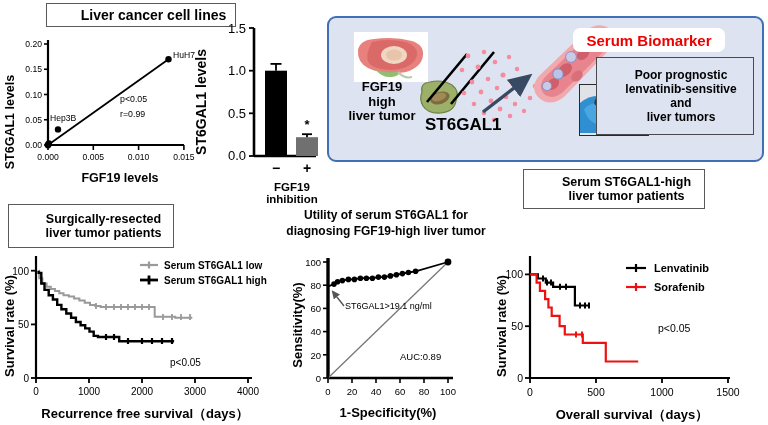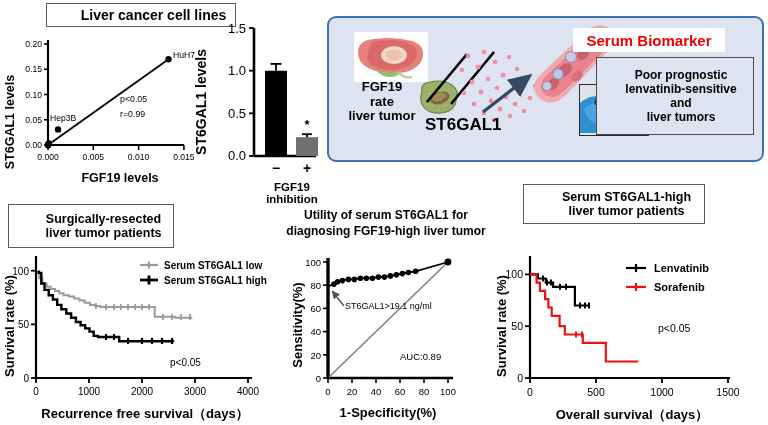--- a/index.html
+++ b/index.html
@@ -215,29 +215,29 @@
       <rect x="36" y="21" width="9" height="5" rx="2" fill="#e84b4b"></rect>
       <rect x="48" y="20" width="8" height="16" rx="3" fill="#9b5fb0"></rect>
       <rect x="48" y="17" width="8" height="5" rx="2" fill="#c27ad8"></rect>
       <rect x="26" y="34" width="9" height="12" rx="3" fill="#cf4040"></rect>
       <rect x="44" y="34" width="9" height="12" rx="3" fill="#4aa0d8"></rect>
     </svg>
   </div>
 
   <div class="abs lbl" style="left:5px;top:62px;width:96px;text-align:center;font-size:13px;line-height:1.12;">
     <div>FGF19</div>
-    <div>rate</div>
+    <div>high</div>
     <div>liver tumor</div>
   </div>
 
   <div class="abs lbl" style="left:96px;top:97px;font-size:17px;">
     <span>ST6GAL1</span>
   </div>
 
-  <div class="abs serum-badge" style="left:244px;top:10px;width:152px;height:24px;font-size:15px;">
+  <div class="abs serum-badge" style="left:244px;top:10px;width:152px;height:24px;font-size:15px;border-radius:7px;">
     <span>Serum Biomarker</span>
   </div>
 
   <div class="abs innerbox" style="left:267px;top:39px;width:158px;height:78px;font-size:12px;">
     <div>
       <div>Poor prognostic</div>
       <div>lenvatinib-sensitive</div>
       <div>and</div>
       <div>liver tumors</div>
     </div>
@@ -389,21 +389,21 @@
       </marker>
     </defs>
     <line x1="56" y1="56" x2="45" y2="42" stroke="#555" stroke-width="1.4" marker-end="url(#arrowGrey)"></line>
     <text x="57" y="59" font-size="9" font-family="Liberation Sans, sans-serif">ST6GAL1&gt;19.1 ng/ml</text>
     <text x="112" y="110" font-size="9.5" font-family="Liberation Sans, sans-serif">AUC:0.89</text>
 
     <text x="100" y="167" text-anchor="middle" font-size="13" font-weight="bold" font-family="Liberation Sans, sans-serif">1-Specificity(%)</text>
   </svg>
 </div>
 
-<div class="abs titlebox" style="left:523px;top:184px;width:182px;height:40px;font-size:12.5px;">
+<div class="abs titlebox" style="left:523px;top:169px;width:182px;height:40px;font-size:12.5px;">
   <div>
     <div>Serum ST6GAL1-high</div>
     <div>liver tumor patients</div>
   </div>
 </div>
 
 <div class="abs" style="left:490px;top:248px;width:278px;height:177px;">
   <svg width="278" height="177" viewBox="0 0 278 177">
     <text x="16" y="78" transform="rotate(-90 16 78)" text-anchor="middle" font-size="13" font-weight="bold" font-family="Liberation Sans, sans-serif">Survival rate (%)</text>
 

